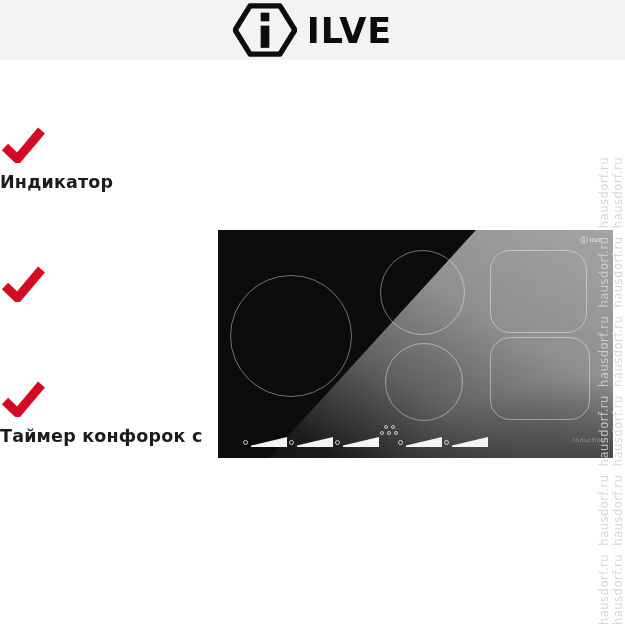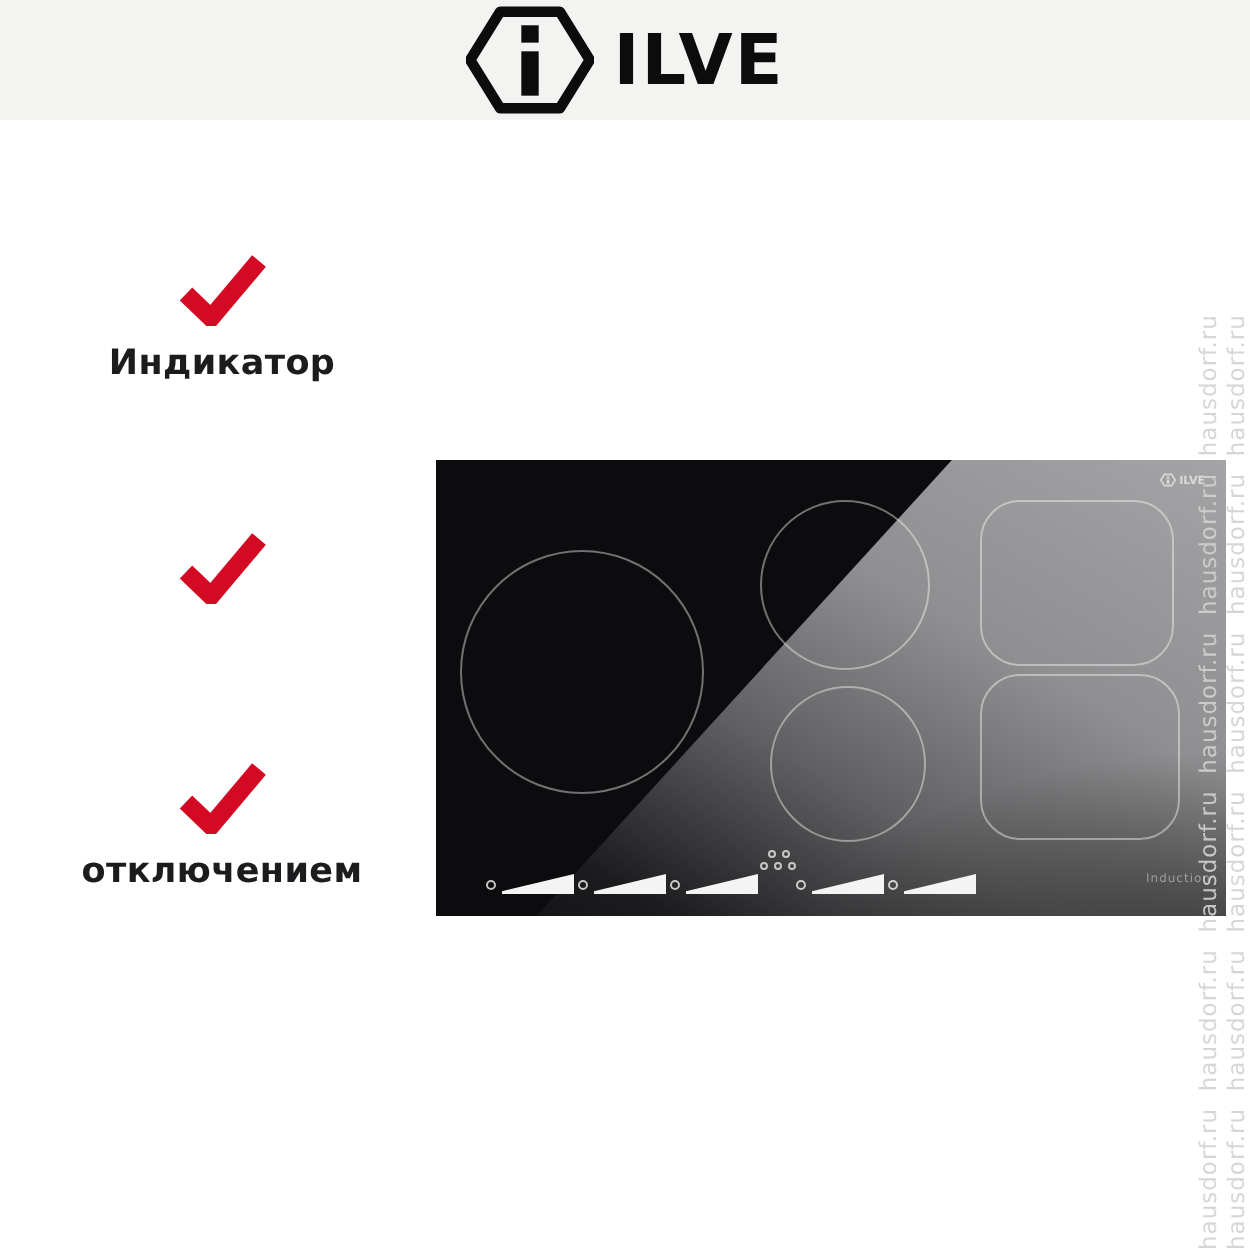--- a/index.html
+++ b/index.html
@@ -12,21 +12,21 @@
     position:absolute;left:0;top:0;width:625px;height:60px;
     background:#f3f3f2;display:flex;align-items:center;justify-content:center;gap:10px;
   }
   .hex-logo{display:block;}
   .wordmark{
     font-size:35px;font-weight:800;color:#0c0c0c;letter-spacing:1px;
     line-height:1;transform:translateY(1px);
   }
   
   .feature{
-    position:absolute;left:0;width:222px;text-align:center;color:#1c1c1e;
+    position:absolute;left:0;width:222px;text-align:left;color:#1c1c1e;
   }
   .feat-1{top:126px;}
   .feat-2{top:265px;}
   .feat-3{top:380px;}
   .check{display:inline-block;}
   .feature-text{
     margin-top:3px;font-size:17.5px;font-weight:600;line-height:24px;letter-spacing:0.2px;
   }
   .feature-line:empty{display:none;}
   
@@ -109,21 +109,21 @@
       <svg class="check" width="46" height="37" viewBox="0 0 46 37" aria-hidden="true">
         <path d="M5 21 L17.5 33 L41.5 4.5" fill="none" stroke="#d40a24" stroke-width="9"></path>
       </svg>
     </div>
 
     <div class="feature feat-3">
       <svg class="check" width="46" height="37" viewBox="0 0 46 37" aria-hidden="true">
         <path d="M5 21 L17.5 33 L41.5 4.5" fill="none" stroke="#d40a24" stroke-width="9"></path>
       </svg>
       <div class="feature-text">
-        <div class="feature-line">отключением</div>
+        <div class="feature-line">Таймер конфорок с</div>
       </div>
     </div>
 
   </section>
 
   <figure class="cooktop">
     <div class="reflection"></div>
 
     <div class="ring ring-large"></div>
     <div class="ring ring-mid-top"></div>

